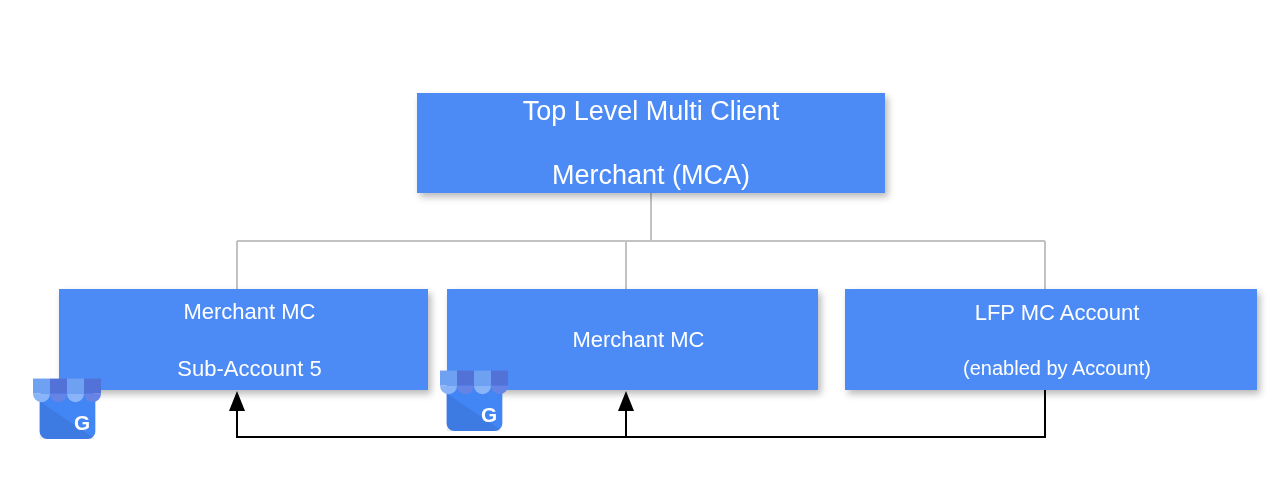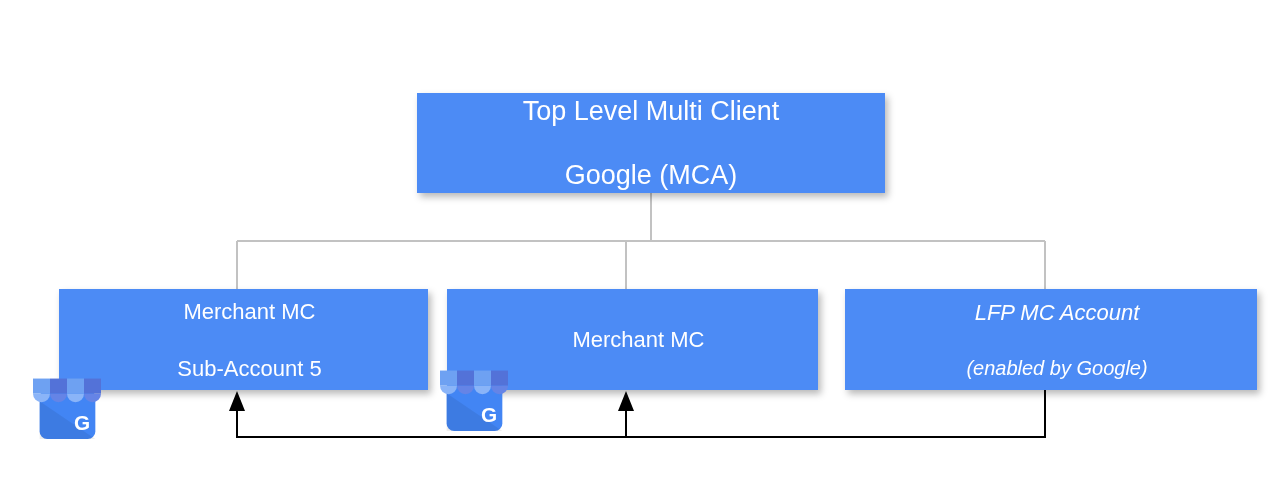--- a/index.html
+++ b/index.html
@@ -42,21 +42,21 @@
   }
   .box-child {
     top: 289px;
     height: 101px;
     font-size: 22px;
     line-height: 33px;
     padding-left: 12px;
   }
   .box-sub1 { left: 59px;  width: 357px; }
   .box-sub2 { left: 447px; width: 359px; }
-  .box-lfp  { left: 845px; width: 400px; font-style: italic; }
+  .box-lfp  { left: 845px; width: 400px; }
   .box-lfp .line2 { font-size: 20px; line-height: 30px; }
   .gmb-icon {
     position: absolute;
     width: 68px;
     height: 72px;
   }
   .gmb-icon-1 { left: 33px;  top: 369px; }
   .gmb-icon-2 { left: 440px; top: 361px; }
   .gmb-g {
     font-family: "Liberation Sans", "DejaVu Sans", sans-serif;
@@ -85,35 +85,35 @@
       <path d="M626 437 V409"></path>
     </g>
     <g fill="#000000" stroke="none">
       <polygon points="237,391 229,411 245,411"></polygon>
       <polygon points="626,391 618,411 634,411"></polygon>
     </g>
   </svg>
 
   <div class="box box-root">
     <div class="line1">Top Level Multi Client</div>
-    <div class="line2">Google (MCA)</div>
+    <div class="line2">Merchant (MCA)</div>
   </div>
 
   <div class="box box-child box-sub1">
     <div class="line1">Merchant MC</div>
     <div class="line2">Sub-Account 5</div>
   </div>
 
   <div class="box box-child box-sub2">
     <div class="line1">Merchant MC</div>
   </div>
 
   <div class="box box-child box-lfp">
     <div class="line1">LFP MC Account</div>
-    <div class="line2">(enabled by Google)</div>
+    <div class="line2">(enabled by Account)</div>
   </div>
 
   <svg class="gmb-icon gmb-icon-1" viewBox="0 0 72 76" xmlns="http://www.w3.org/2000/svg">
     <rect x="7" y="22" width="59" height="52" rx="8" fill="#4285f4"></rect>
     <polygon points="7,34 66,74 7,74" fill="rgba(0,0,0,0.07)"></polygon>
     <g>
       <rect x="0" y="10" width="18" height="16" fill="#6ea1f2"></rect>
       <path d="M18 26 A 9 9 0 0 1 0 26 Z" fill="#8ab4f8"></path>
       <rect x="18" y="10" width="18" height="16" fill="#5372d8"></rect>
       <path d="M36 26 A 9 9 0 0 1 18 26 Z" fill="#6584e6"></path>

